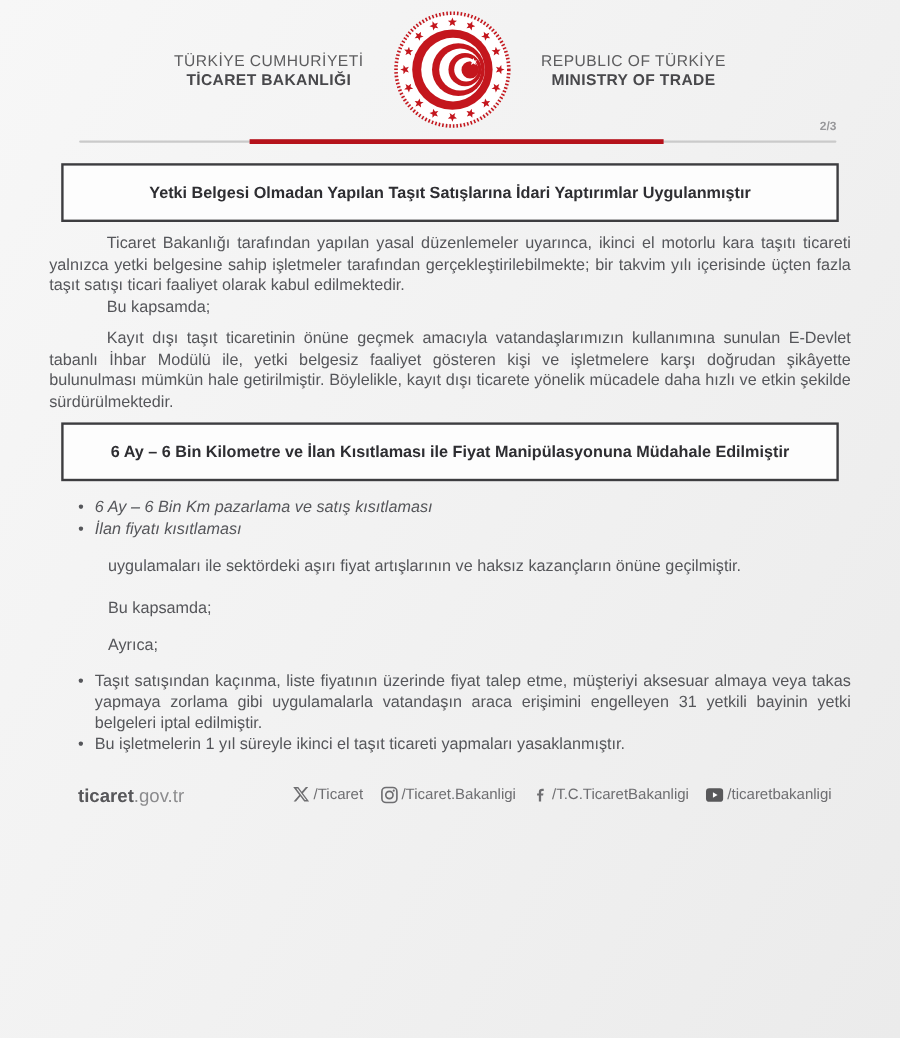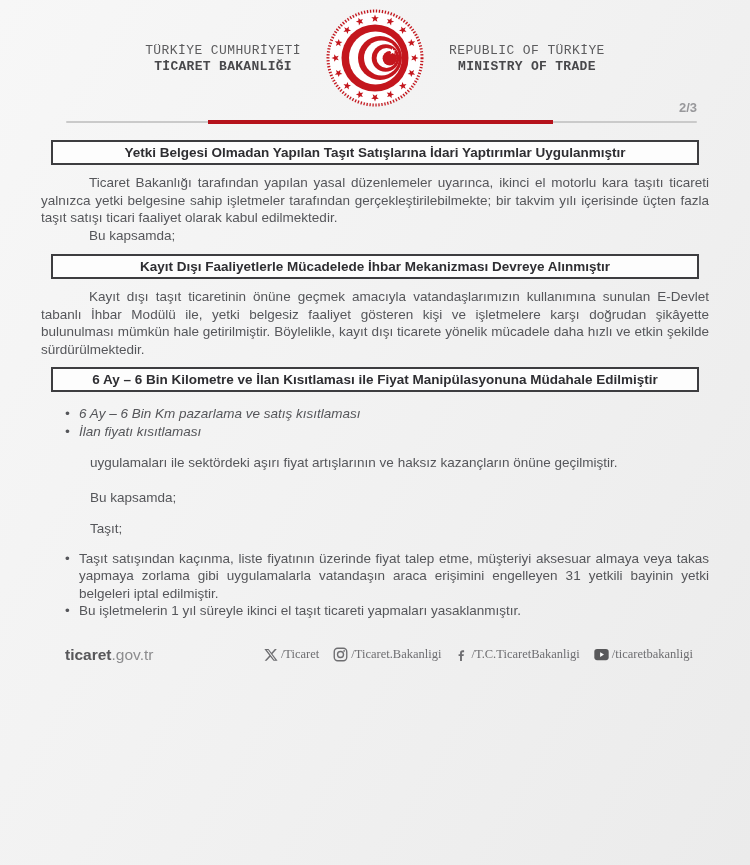--- a/index.html
+++ b/index.html
@@ -4,52 +4,52 @@
 <style>
   html,body { margin:0; padding:0; }
   body { font-family:"Liberation Sans", sans-serif; }
   .page {
     position:relative; width:750px; height:865px; overflow:hidden;
     background:linear-gradient(120deg,#f7f7f7 0%,#f2f2f2 45%,#ebebeb 100%);
     color:#55565a;
   }
   
   .header { display:flex; justify-content:center; align-items:center; gap:24px; padding-top:8px; }
-  .org { text-align:center;font-family:Liberation Mono, monospace; }
+  .org { text-align:center; }
   .org-l1 { font-size:13px; color:#5c5c5e; letter-spacing:0.4px; }
   .org-l2 { font-size:13px; font-weight:bold; color:#48484b; letter-spacing:0.3px; margin-top:1px; }
   .emblem { width:100px; height:100px; display:block; }
-  .pageno { text-align:right; padding-right:53px; margin-top:-8px; font-size:13px; font-weight:bold; color:#98989b; }
+  .pageno { text-align:right; padding-right:53px; margin-top:-8px; font-size:10px; font-weight:bold; color:#98989b; }
   .divider { position:relative; height:5px; margin:4px 53px 0 66px; }
   .divider-line { position:absolute; top:1.5px; left:0; right:0; height:2px; background:#cacaca; border-radius:2px; }
   .divider-red  { position:absolute; top:0.5px; left:142px; width:345px; height:4px; background:#b5121b; }
   
   .content { padding:0 41px; font-size:13.5px; line-height:17.5px; }
   .sec-head {
     margin:16px 10px 0; border:2px solid #3d3d40; background:#fdfdfd;
     text-align:center; font-weight:bold; font-size:13.5px; color:#2e2e32;
-    padding:2px 6px; line-height:17px;
+    padding:14px 6px; line-height:17px;
   }
   .sec-head.mt10 { margin-top:10px; }
   .sec-head.mt9  { margin-top:9px; }
   .para { margin:9px 0 0; text-indent:48px; text-align:justify; }
   .para.flow { margin-top:0; }
   .line-ind { margin:14px 0 0 49px; }
   .line-ind.mt17 { margin-top:17px; }
   ul.bullets { list-style:none; margin:15px 0 0 24px; padding:0; }
   ul.bullets.mt13 { margin-top:13px;font-style:italic; }
   ul.bullets.mt12 { margin-top:12px; }
   ul.bullets li { position:relative; padding-left:14px; text-align:justify; }
   ul.bullets li::before { content:"\2022"; position:absolute; left:0; top:0; color:#55565a; }
   b { color:#3f4043; }
   
-  .footer { display:flex; justify-content:space-between; align-items:center; margin:26px 57px 0 65px; }
+  .footer { display:flex; justify-content:space-between; align-items:flex-start; margin:26px 57px 0 65px; }
   .site { font-size:15.5px; color:#8c8c8e; }
   .site b { color:#57575a; }
-  .socials { display:flex; align-items:center; gap:14px; color:#6e6e71; font-size:12.5px;font-family:Liberation Serif, serif; }
+  .socials { display:flex; align-items:center; gap:14px; color:#6e6e71; font-size:12.5px; }
   .social { display:flex; align-items:center; gap:3px; }
   .social svg { display:block; }
 </style>
 </head>
 <body>
 
 <div class="page">
 
   <div class="header">
     <div class="org">
@@ -103,33 +103,32 @@
     <div class="divider-line"></div>
     <div class="divider-red"></div>
   </div>
 
   <div class="content">
 
     <div class="sec-head">Yetki Belgesi Olmadan Yapılan Taşıt Satışlarına İdari Yaptırımlar Uygulanmıştır</div>
     <p class="para">Ticaret Bakanlığı tarafından yapılan yasal düzenlemeler uyarınca, ikinci el motorlu kara taşıtı ticareti yalnızca yetki belgesine sahip işletmeler tarafından gerçekleştirilebilmekte; bir takvim yılı içerisinde üçten fazla taşıt satışı ticari faaliyet olarak kabul edilmektedir.</p>
     <p class="para flow">Bu kapsamda;</p>
 
-    <div class="sec-head mt10">Kayıt Dışı Faaliyetlerle Mücadelede İhbar Mekanizması Devreye Alınmıştır</div>
     <p class="para">Kayıt dışı taşıt ticaretinin önüne geçmek amacıyla vatandaşlarımızın kullanımına sunulan E-Devlet tabanlı İhbar Modülü ile, yetki belgesiz faaliyet gösteren kişi ve işletmelere karşı doğrudan şikâyette bulunulması mümkün hale getirilmiştir. Böylelikle, kayıt dışı ticarete yönelik mücadele daha hızlı ve etkin şekilde sürdürülmektedir.</p>
 
     <div class="sec-head mt9">6 Ay – 6 Bin Kilometre ve İlan Kısıtlaması ile Fiyat Manipülasyonuna Müdahale Edilmiştir</div>
     <ul class="bullets mt13">
       <li>6 Ay – 6 Bin Km pazarlama ve satış kısıtlaması</li>
       <li>İlan fiyatı kısıtlaması</li>
     </ul>
     <div class="line-ind">uygulamaları ile sektördeki aşırı fiyat artışlarının ve haksız kazançların önüne geçilmiştir.</div>
     <div class="line-ind mt17">Bu kapsamda;</div>
     <ul class="bullets mt12">
     </ul>
-    <div class="line-ind">Taşıt;</div>
+    <div class="line-ind">Ayrıca;</div>
     <ul class="bullets mt12">
       <li>Taşıt satışından kaçınma, liste fiyatının üzerinde fiyat talep etme, müşteriyi aksesuar almaya veya takas yapmaya zorlama gibi uygulamalarla vatandaşın araca erişimini engelleyen 31 yetkili bayinin yetki belgeleri iptal edilmiştir.</li>
       <li>Bu işletmelerin 1 yıl süreyle ikinci el taşıt ticareti yapmaları yasaklanmıştır.</li>
     </ul>
   </div>
 
   <div class="footer">
     <div class="site"><b>ticaret</b><span>.gov.tr</span></div>
     <div class="socials">
       <div class="social">

